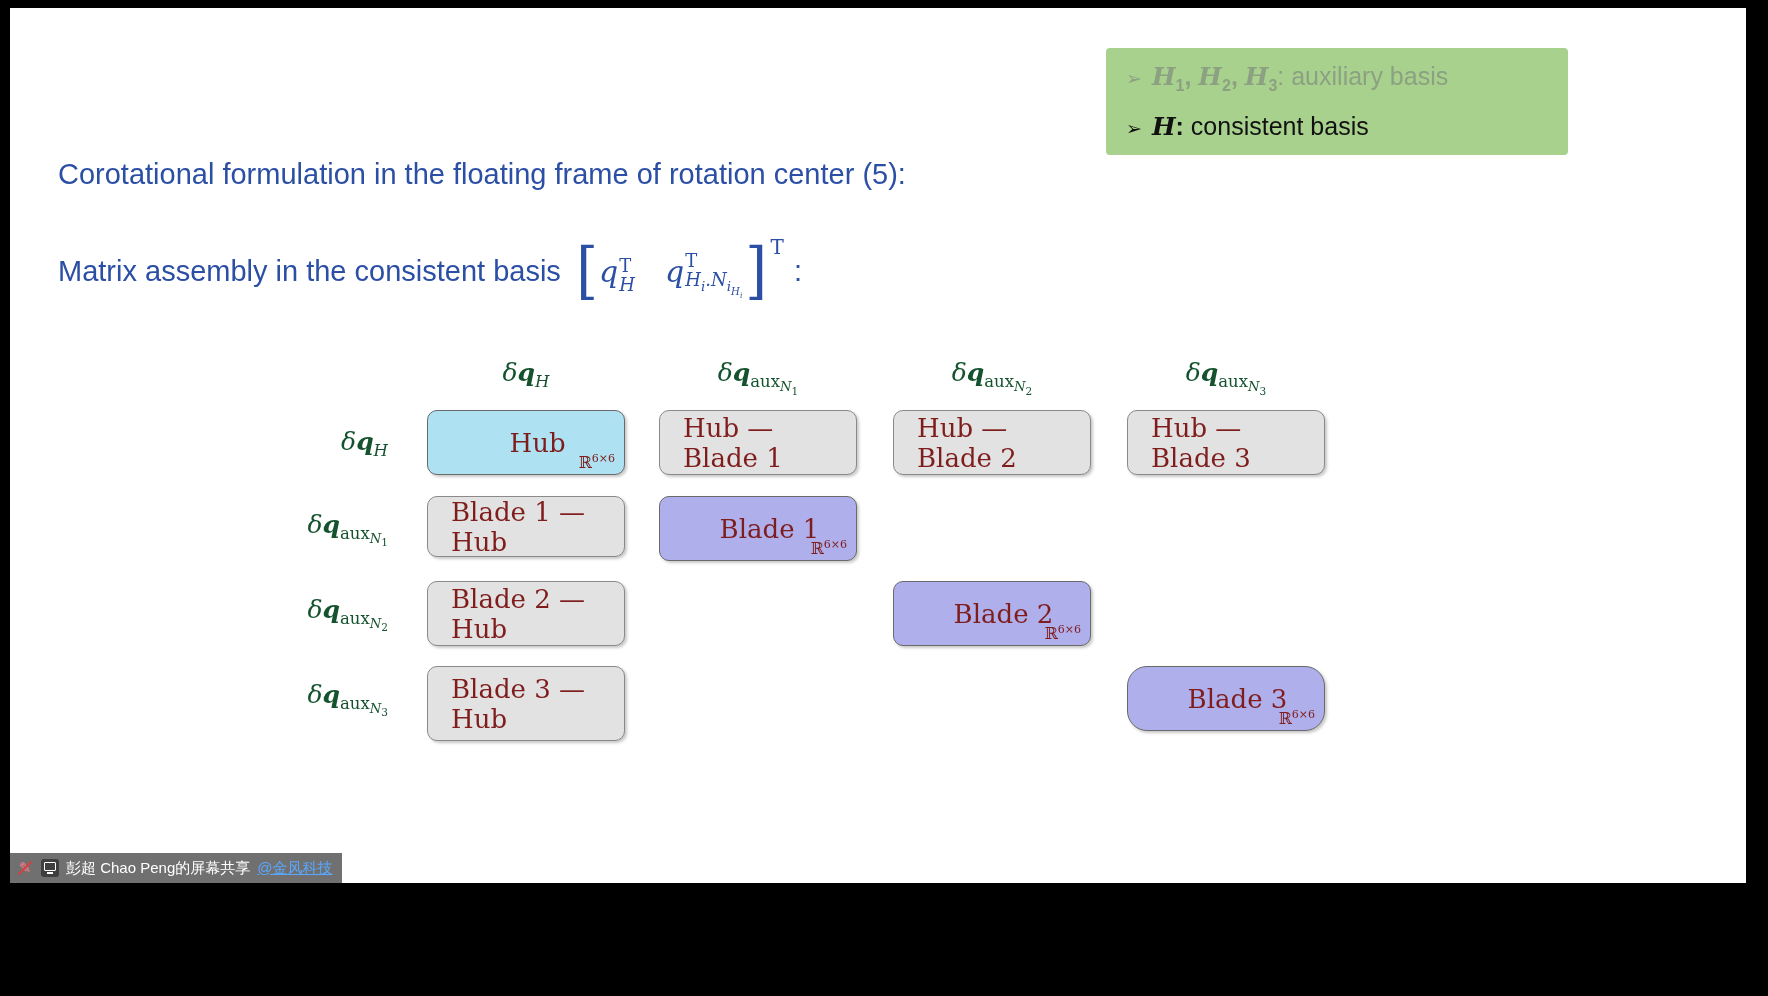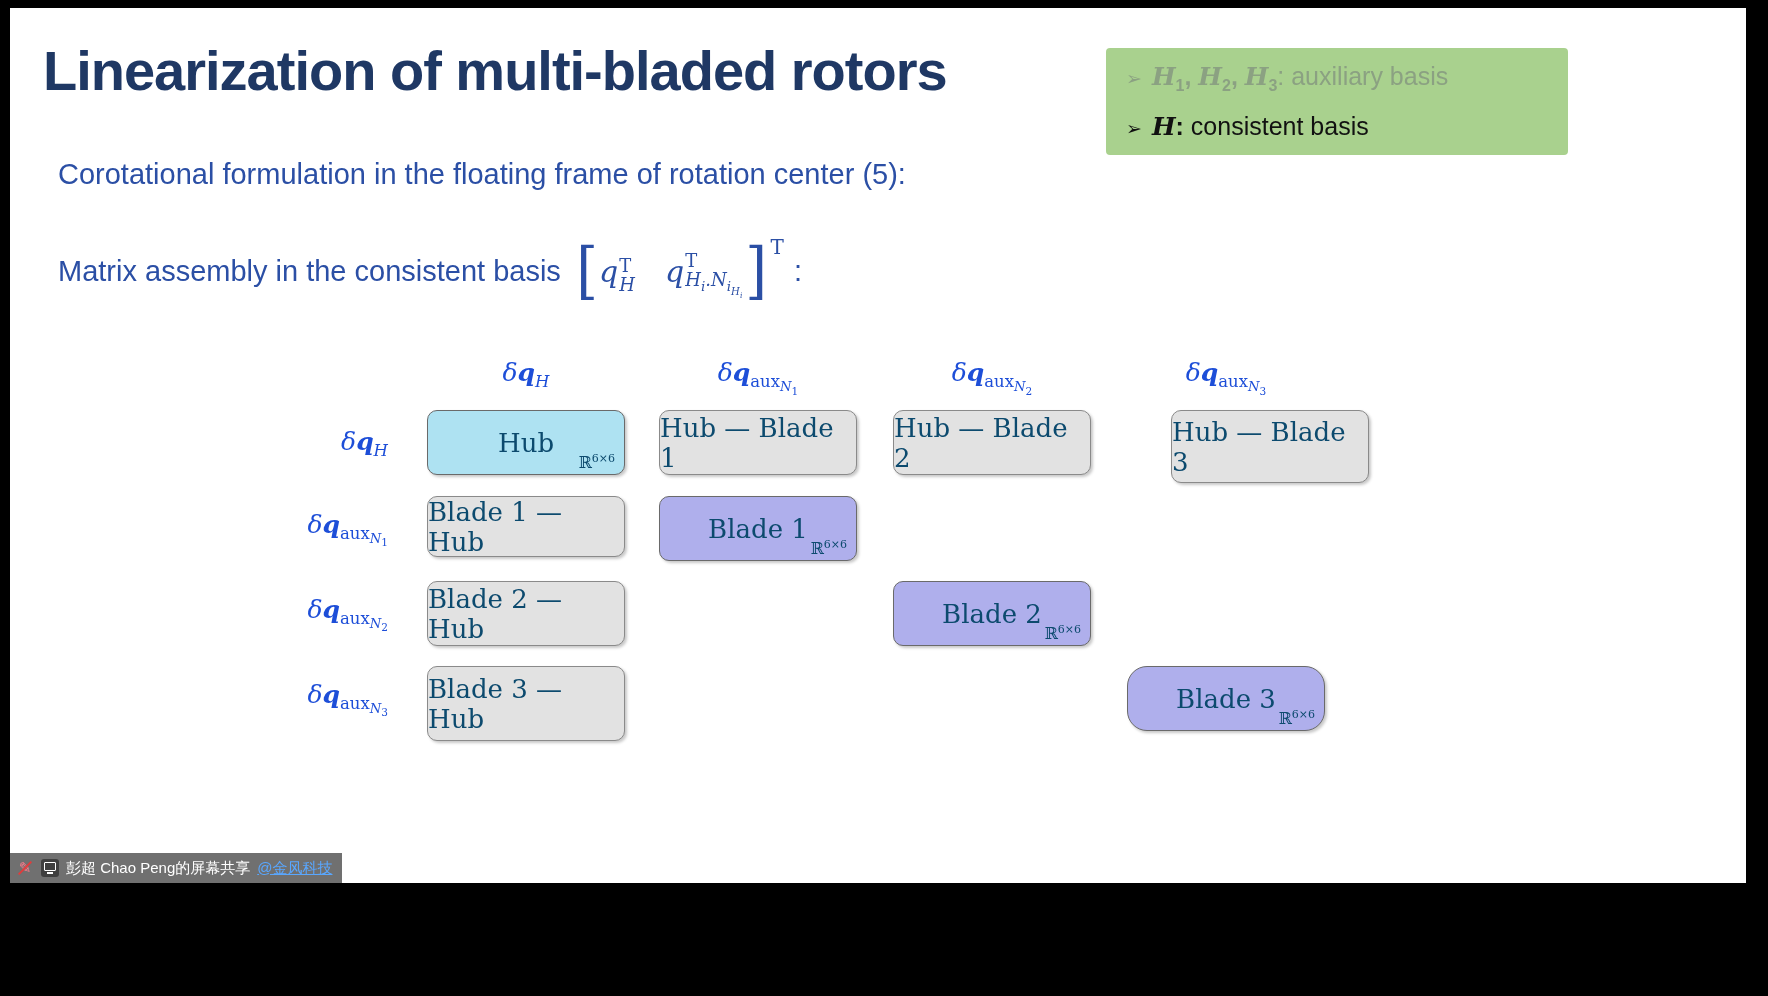--- a/index.html
+++ b/index.html
@@ -34,29 +34,29 @@
   .math .brk{font-size:62px;font-weight:400;line-height:1;transform:scaleX(.9);}
   .math .stk{display:inline-flex;flex-direction:column;align-items:flex-start;
              font-size:18px;line-height:1.05;margin:2px 2px 0 1px;transform:translateY(4px);}
   .math .stk span{display:block;}
   .math .stk sub{font-size:75%;}
   .math .msp{display:inline-block;width:28px;}
   .math .topT{font-size:20px;position:relative;top:-24px;margin-left:2px;}
 
   
   #matrix{position:absolute;left:0;top:0;width:1768px;height:996px;pointer-events:none;}
-  .col-header,.row-header{position:absolute;font-family:"DejaVu Serif",serif;font-size:25px;color:#1d4ed8;
+  .col-header,.row-header{position:absolute;font-family:"DejaVu Serif",serif;font-size:25px;color:#14532d;
                           white-space:nowrap;}
   .col-header{transform:translateX(-50%);}
   .row-header{transform:translateY(-50%);text-align:right;}
   .col-header sub,.row-header sub{font-size:66%;}
   .col-header sub sub,.row-header sub sub{font-size:80%;}
   .cell{position:absolute;border-radius:10px;display:flex;align-items:center;justify-content:center;
-        font-family:"DejaVu Serif",serif;font-size:26px;color:#0c4a6e;
-        box-shadow:2px 2px 3px rgba(0,0,0,0.22);box-sizing:border-box;}
+        font-family:"DejaVu Serif",serif;font-size:26px;color:#7f1d1d;
+        box-shadow:2px 2px 3px rgba(0,0,0,0.22);box-sizing:border-box;padding-left:23px;}
   .cell.hub{background:var(--hubFill,#AEE2F2);border:1px solid #6a6a6a;}
   .cell.blade{background:var(--bladeFill,#AFAFEC);border:1px solid #6a6a6a;}
   .cell.offdiag{background:var(--offFill,#E2E2E2);border:1px solid #8a8a8a;}
   .cell .dim{position:absolute;right:9px;bottom:2px;font-size:16px;}
   .cell .dim sup{font-size:11px;}
 
   
   #toast{position:absolute;left:10px;top:853px;height:30px;background:rgba(100,100,100,0.92);
          display:flex;align-items:center;padding:0 10px 0 6px;color:#fff;font-size:15px;gap:7px;}
   #toast .pen{position:relative;width:18px;height:18px;display:inline-flex;align-items:center;justify-content:center;
@@ -67,21 +67,20 @@
   #toast .mon::before{content:"";position:absolute;left:3px;top:3px;width:10px;height:7px;border:1.5px solid #fff;border-radius:1px;}
   #toast .mon::after{content:"";position:absolute;left:6px;top:13px;width:6px;height:2px;background:#fff;}
   #toast a{color:#59A7FF;text-decoration:underline;cursor:pointer;}
 </style>
 </head>
 <body>
 
 <div id="stage">
   <div id="slide">
 
-    <div id="title">Linearization of multi-bladed rotors</div>
 
     <div id="legend">
       <ul id="legend-list">
           <li class="muted">
             <span class="bullet">➢</span>
             <span><b><i>H</i><sub>1</sub>, <i>H</i><sub>2</sub>, <i>H</i><sub>3</sub></b>: auxiliary basis</span>
           </li>
           <li class="">
             <span class="bullet">➢</span>
             <span><b><i>H</i>:</b> consistent basis</span>
@@ -124,21 +123,21 @@
         <div class="cell hub" style="left: 417px; top: 402px; width: 198px; height: 65px;">
           <span>Hub</span>
           <span class="dim">ℝ<sup>6×6</sup></span>
         </div>
         <div class="cell offdiag" style="left: 649px; top: 402px; width: 198px; height: 65px;">
           <span>Hub — Blade 1</span>
         </div>
         <div class="cell offdiag" style="left: 883px; top: 402px; width: 198px; height: 65px; align-items: center;">
           <span>Hub — Blade 2</span>
         </div>
-        <div class="cell offdiag" style="left: 1117px; top: 402px; width: 198px; height: 73px; margin-left: 44px;">
+        <div class="cell offdiag" style="left: 1117px; top: 402px; width: 198px; height: 65px;">
           <span>Hub — Blade 3</span>
         </div>
         <div class="cell offdiag" style="left: 417px; top: 488px; width: 198px; height: 61px;">
           <span>Blade 1 — Hub</span>
         </div>
         <div class="cell blade" style="left: 649px; top: 488px; width: 198px; height: 65px;">
           <span>Blade 1</span>
           <span class="dim">ℝ<sup>6×6</sup></span>
         </div>
         <div class="cell offdiag" style="left: 417px; top: 573px; width: 198px; height: 65px;">

